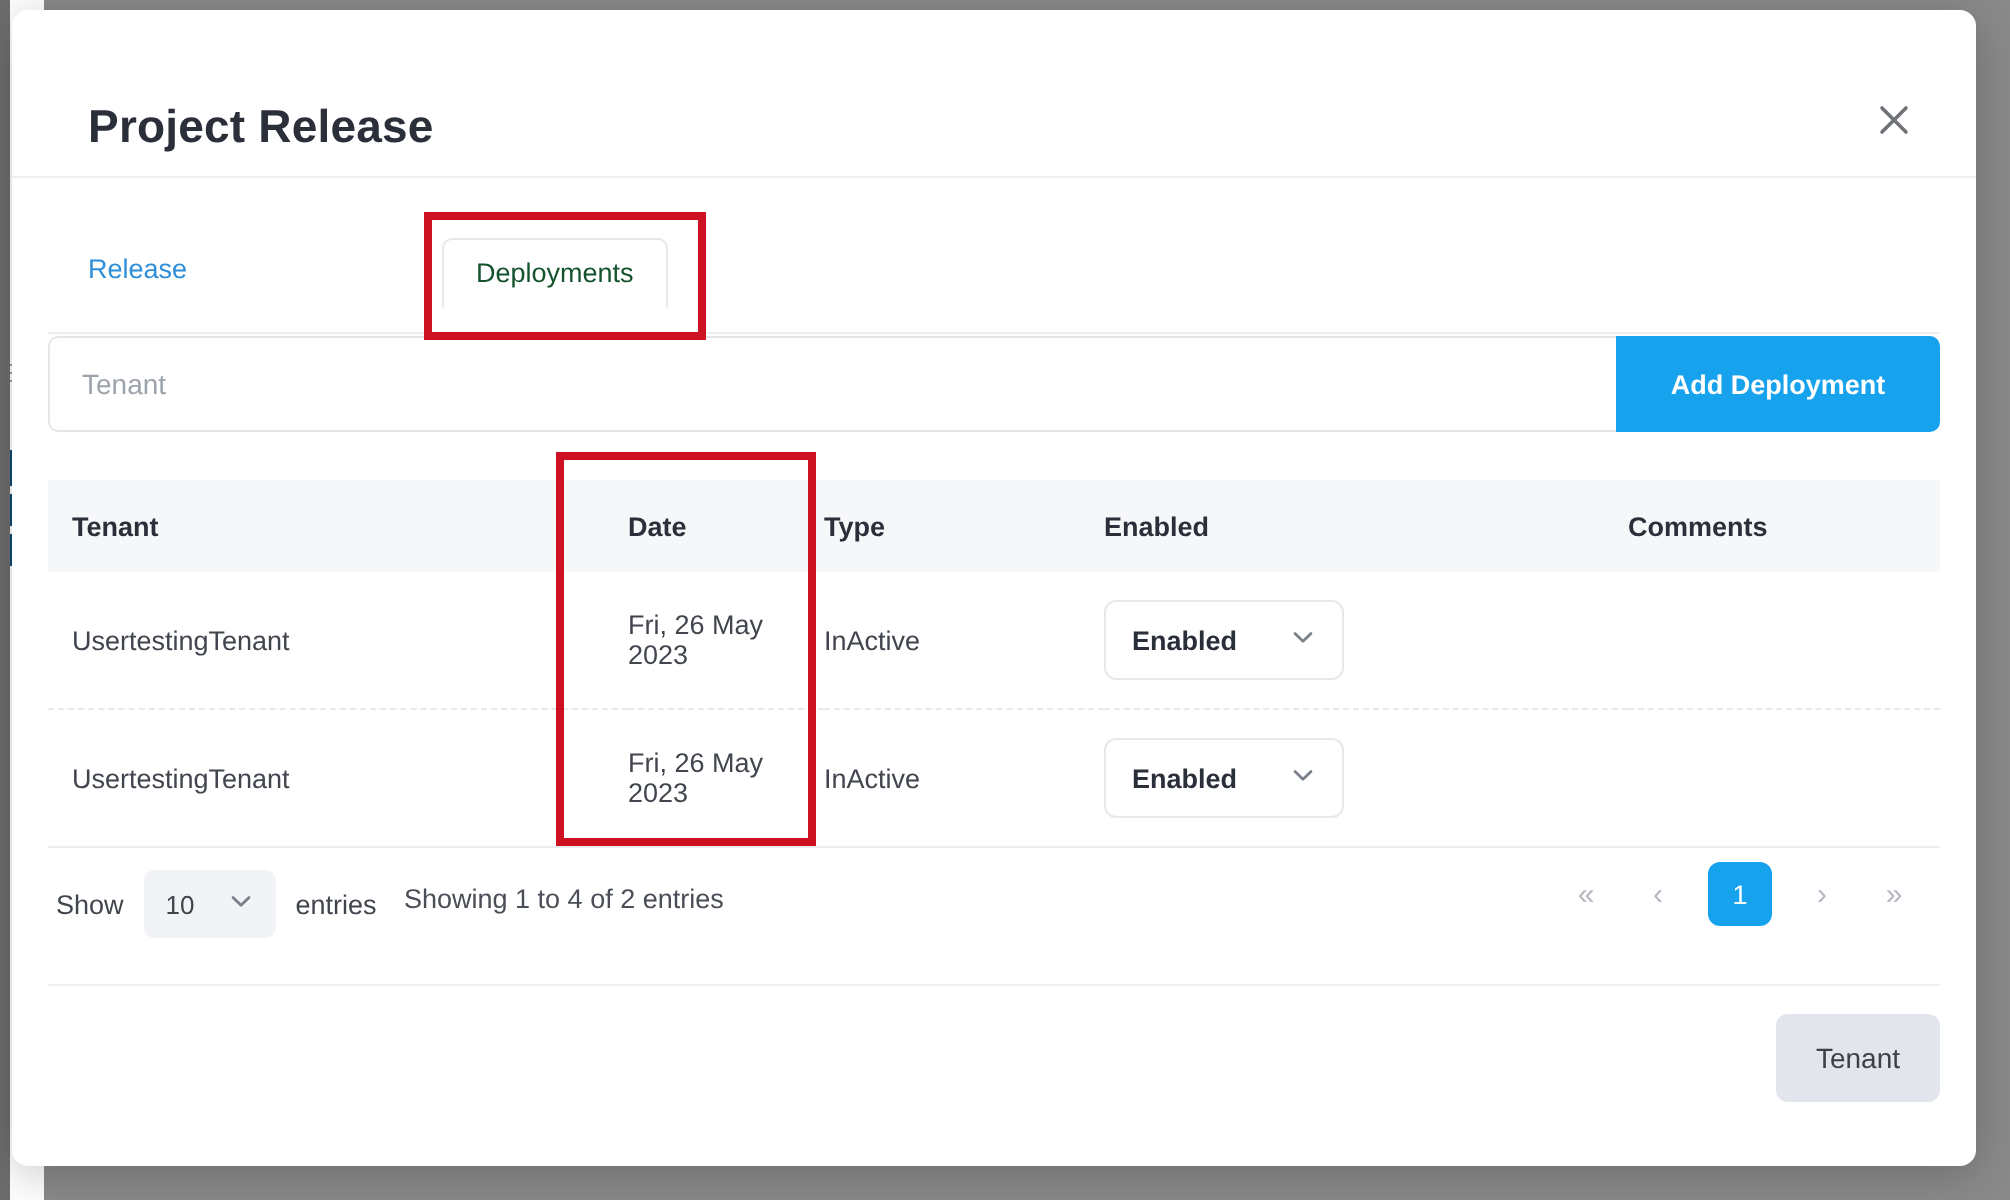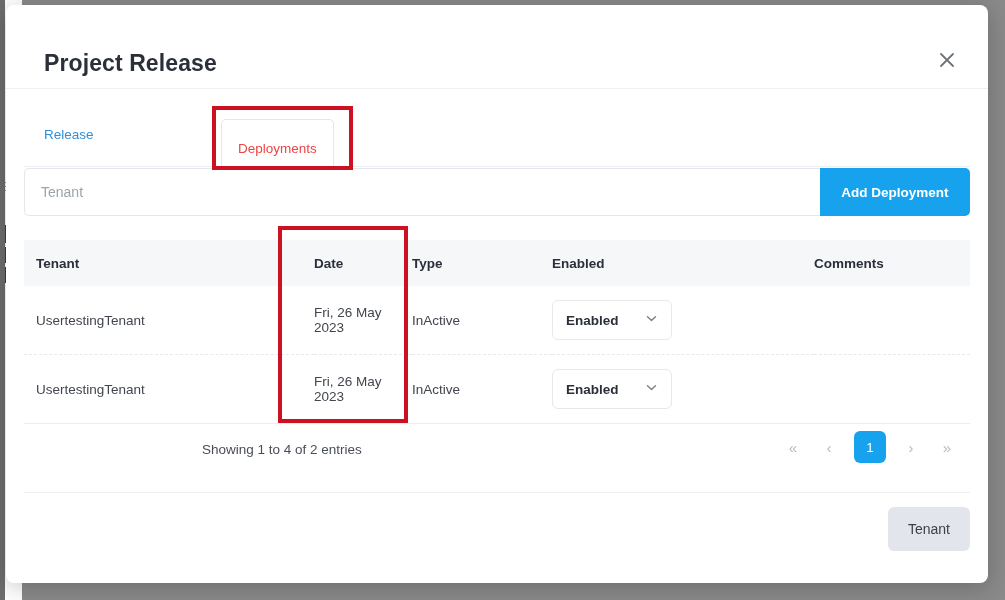--- a/index.html
+++ b/index.html
@@ -100,26 +100,26 @@
   .tab {
     position: absolute;
     top: 6px;
     font-size: 13.5px;
     color: #2f8fd8;
     cursor: pointer;
     padding: 8px 10px;
     white-space: nowrap;
   }
   .tab.active {
-    color: #ef4444;
+    color: #14532d;
     background: #ffffff;
     border: 1px solid #e4e7eb;
     border-bottom-color: #ffffff;
     border-radius: 5px 5px 0 0;
-    padding: 21px 16px;
+    padding: 9px 16px;
   }
   #tab-release { left: 28px; }
   #tab-subscriptions { left: 104px; }
   #tab-deployments { left: 215px; }
   #tabs-underline {
     position: absolute;
     left: 18px; top: 53px;
     width: 946px; height: 1px;
     background: #eceef1;
   }
@@ -139,21 +139,21 @@
     border-radius: 5px 0 0 5px;
     padding: 0 16px;
     font-family: "Liberation Sans", sans-serif;
     font-size: 14px;
     color: #3b3f46;
     outline: none;
     background: #fff;
   }
   #tenant-input::placeholder { color: #9da3ab; }
   #add-deployment-btn {
-    width: 150px;
+    width: 162px;
     background: #17a2ee;
     color: #fff;
     font-family: "Liberation Sans", sans-serif;
     font-size: 13.5px;
     font-weight: 700;
     border: none;
     border-radius: 0 5px 5px 0;
     cursor: pointer;
   }
 
@@ -382,20 +382,32 @@
               </span>
             </span>
           </td>
           <td class="col-comments"></td>
         </tr>
       </tbody>
     </table>
   </div>
 
   <div id="table-footer">
+    <div id="show-entries">
+      <span>Show</span>
+      <span id="entries-select">
+        <span>10</span>
+        <span class="chev">
+          <svg width="13" height="13" viewBox="0 0 13 13">
+              <path d="M2.5 4.8 L6.5 8.6 L10.5 4.8" stroke="currentColor" stroke-width="1.4" fill="none" stroke-linecap="round" stroke-linejoin="round"></path>
+            </svg>
+        </span>
+      </span>
+      <span>entries</span>
+    </div>
 
     <div id="showing-info">Showing 1 to 4 of 2 entries</div>
 
     <div id="pagination">
       <span class="page-btn">«</span>
       <span class="page-btn">‹</span>
       <span class="page-num">1</span>
       <span class="page-btn">›</span>
       <span class="page-btn">»</span>
     </div>

